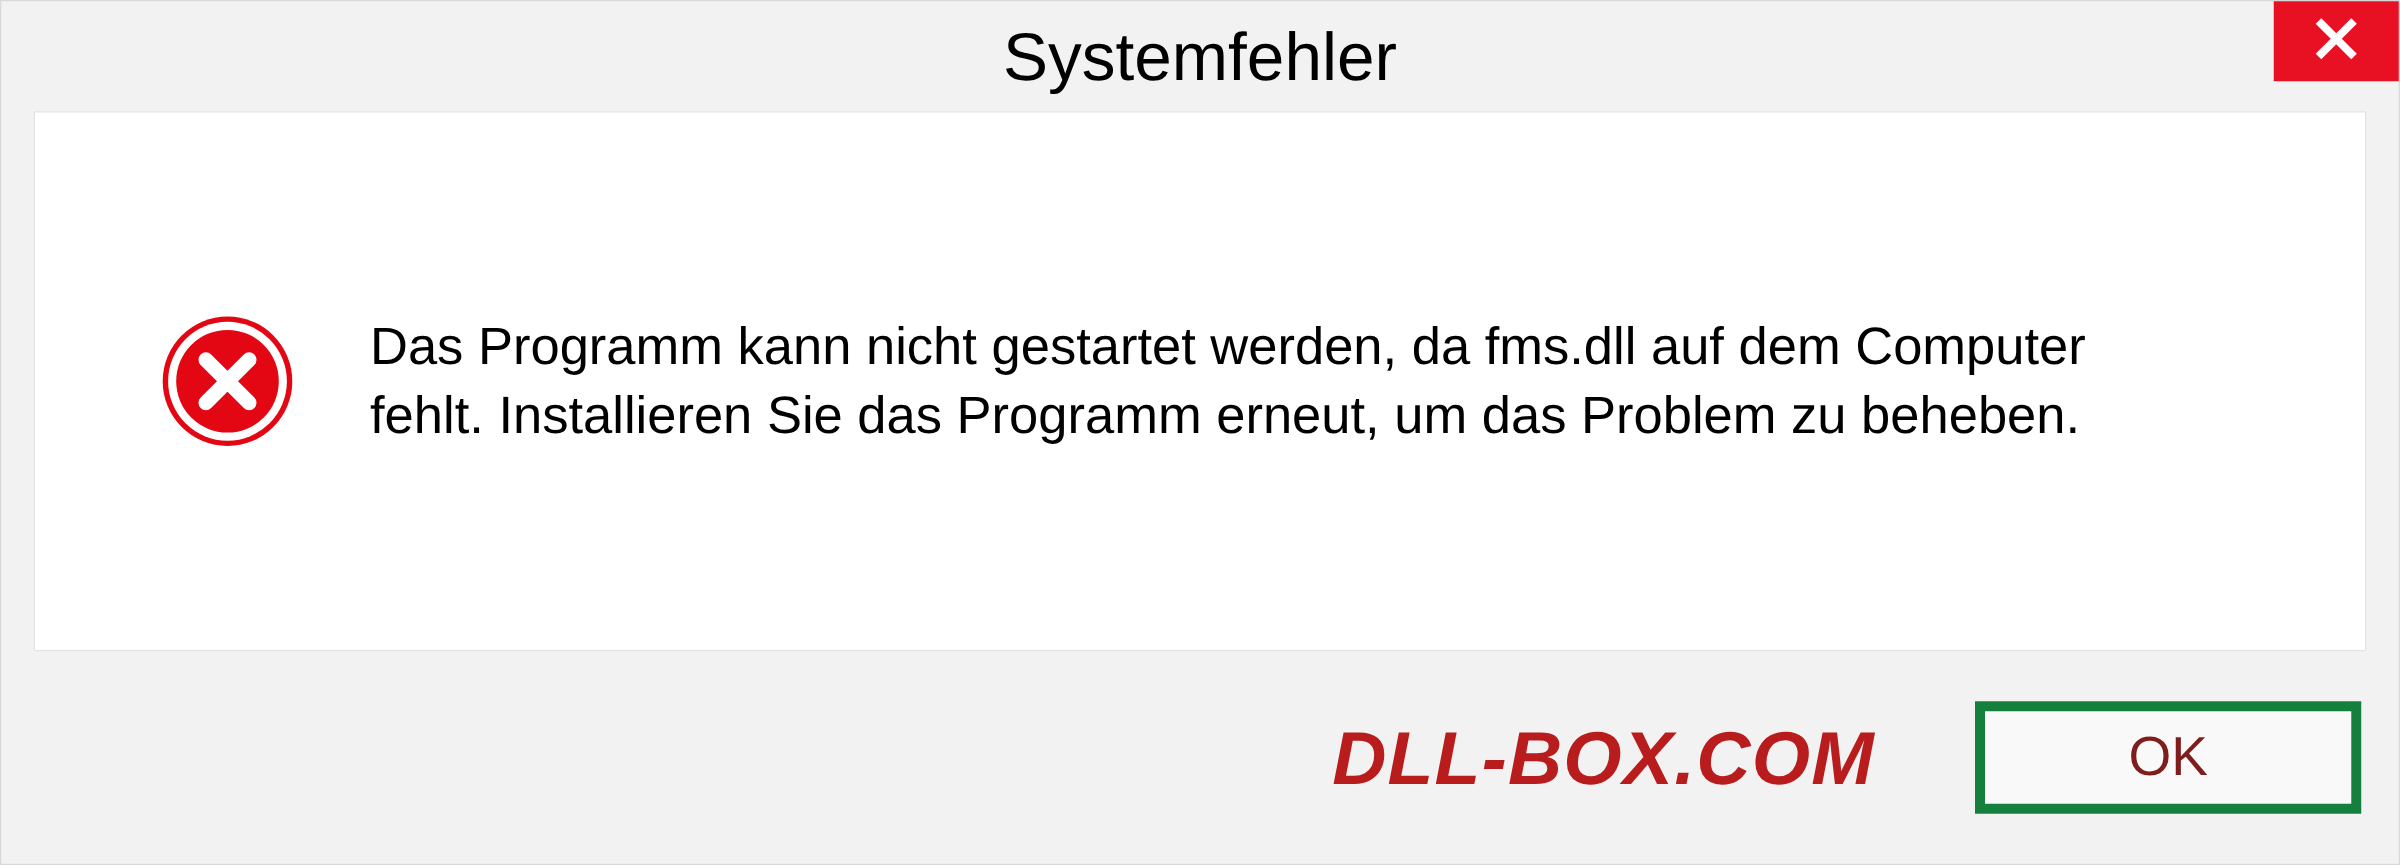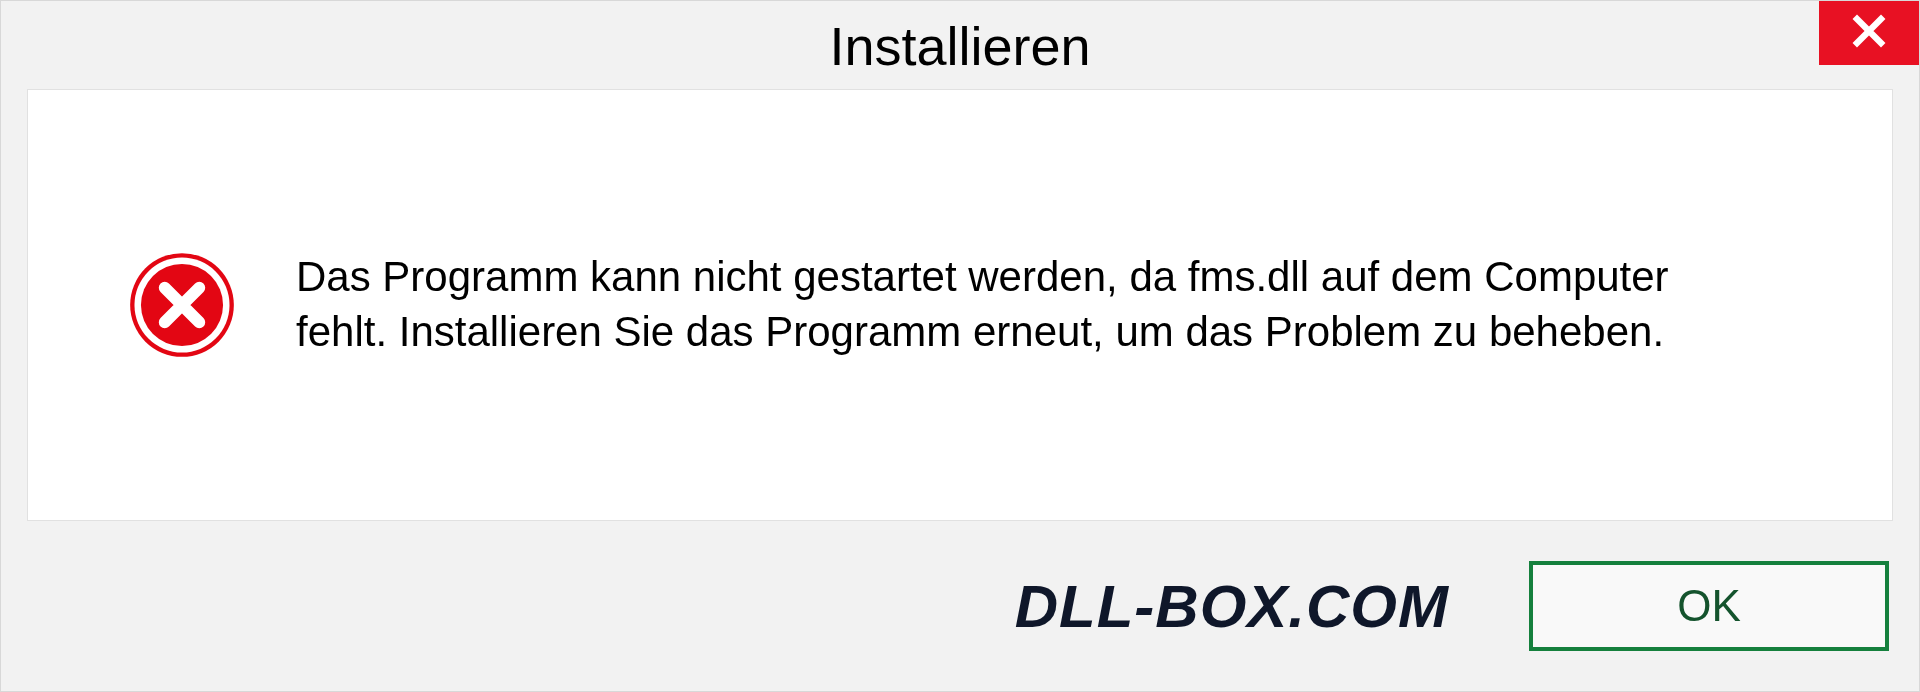--- a/index.html
+++ b/index.html
@@ -82,46 +82,46 @@
       height: 170px;
       display: flex;
       align-items: center;
       justify-content: flex-end;
       padding: 0 30px;
       gap: 40px;
     }
     .watermark {
       font-size: 60px;
       font-weight: 800;
-      color: #0f172a;
+      color: #b91c1c;
       font-style: italic;
       letter-spacing: 1px;
       margin-right: 40px;
       font-family: Arial, sans-serif;
     }
     .ok-btn {
-      width: 360px;
+      width: 309px;
       height: 90px;
       background: #f9f9f9;
-      border: 4px solid #15803d;
+      border: 8px solid #15803d;
       font-size: 44px;
-      color: #14532d;
+      color: #7f1d1d;
       display: flex;
       align-items: center;
       justify-content: center;
       cursor: pointer;
       font-family: 'Segoe UI', Tahoma, Arial, sans-serif;
     }
   </style>
 </head>
 <body>
 
 <div class="dialog">
   <div class="titlebar">
-    <div class="title-text">Installieren</div>
+    <div class="title-text">Systemfehler</div>
     <div class="close-btn">
       <span>
         <svg viewBox="0 0 24 24">
           <path d="M4 4 L20 20 M20 4 L4 20" stroke="#ffffff" stroke-width="4.2" stroke-linecap="square" fill="none"></path>
         </svg>
       </span>
     </div>
   </div>
 
   <div class="content-panel">

